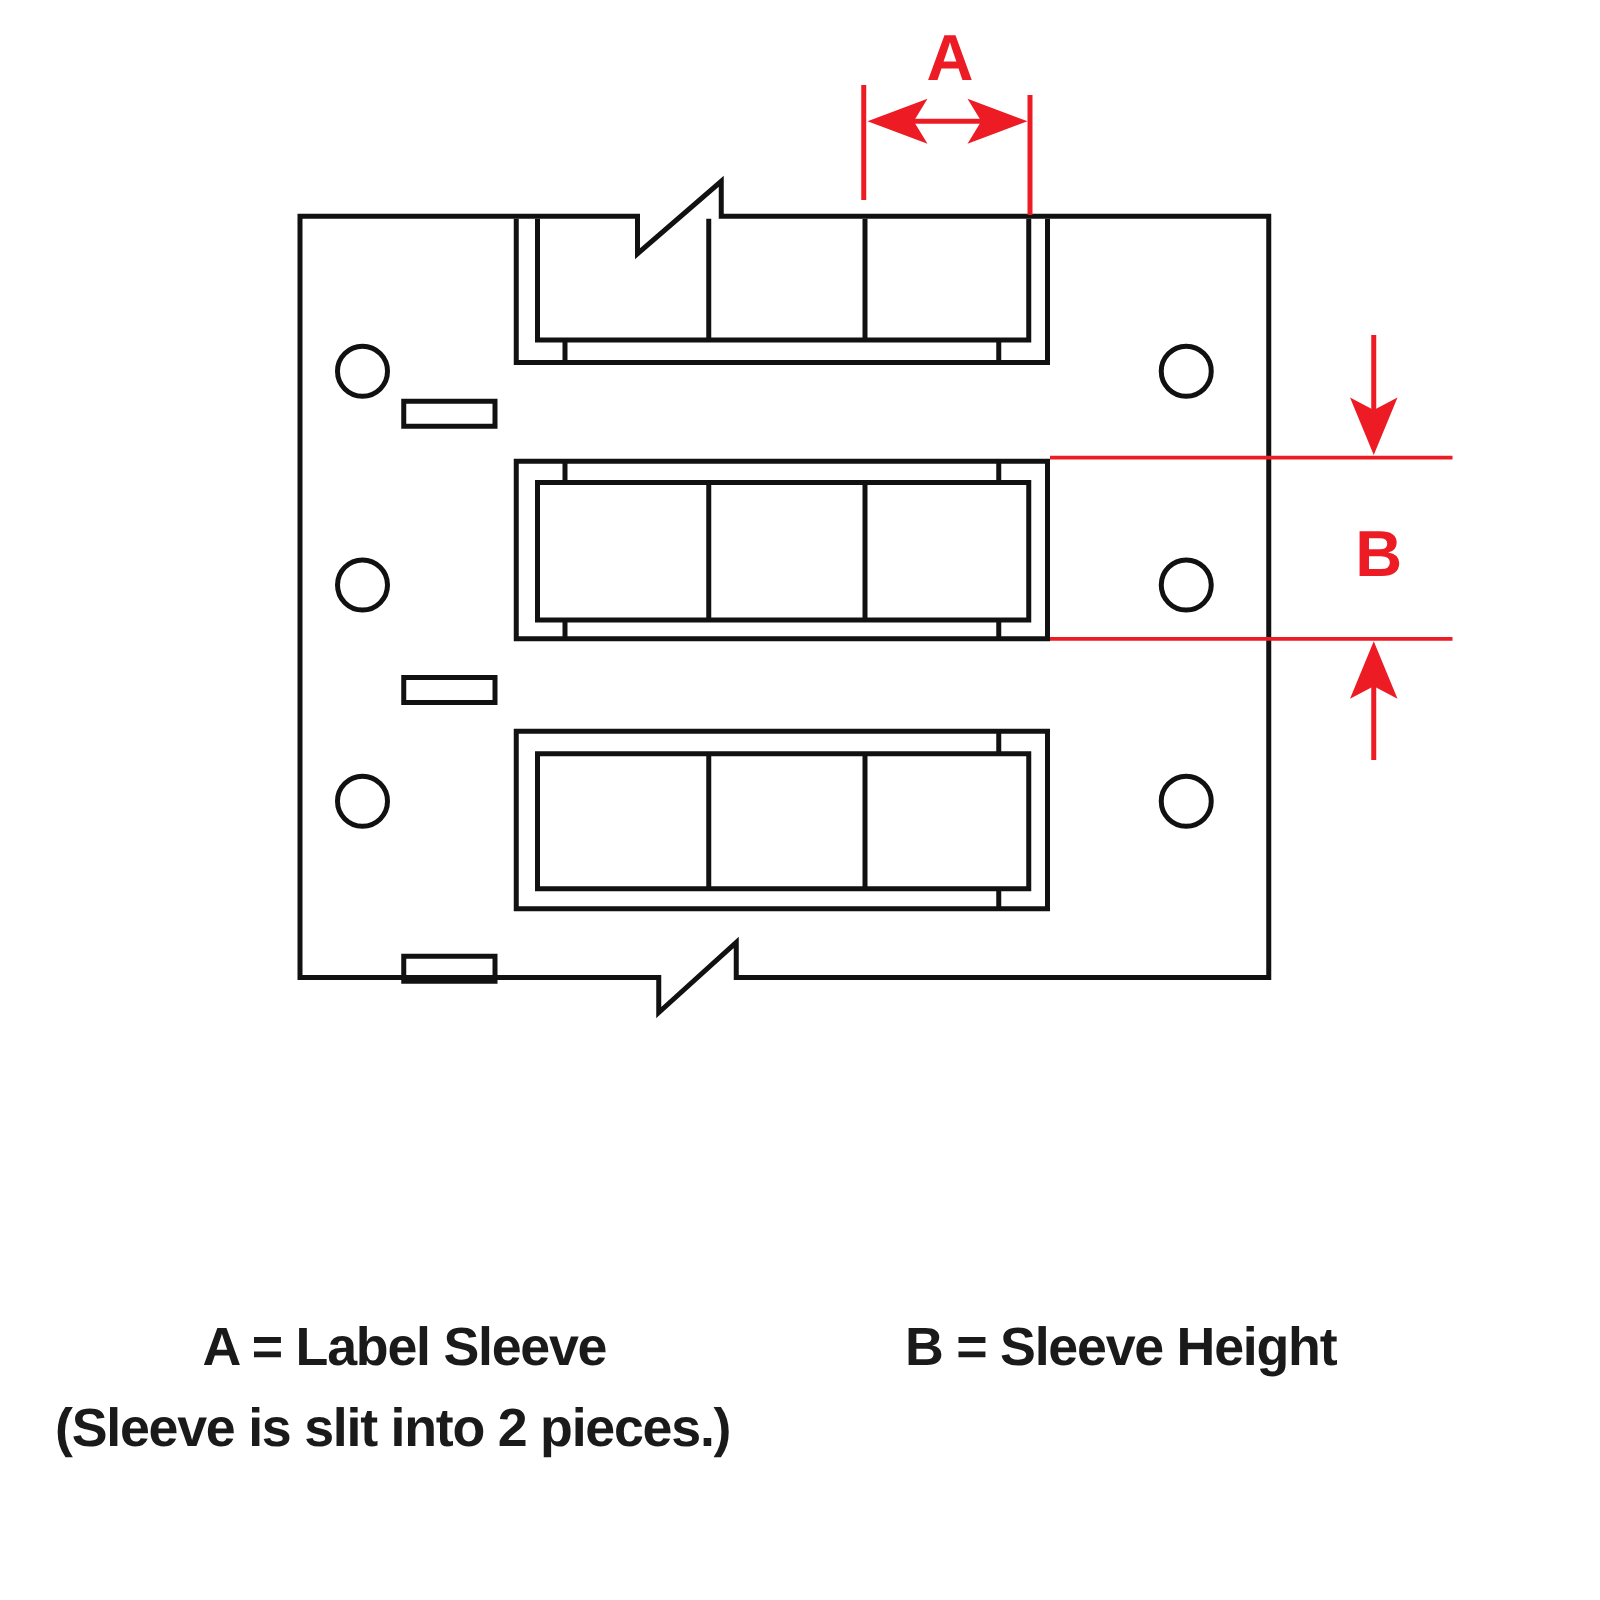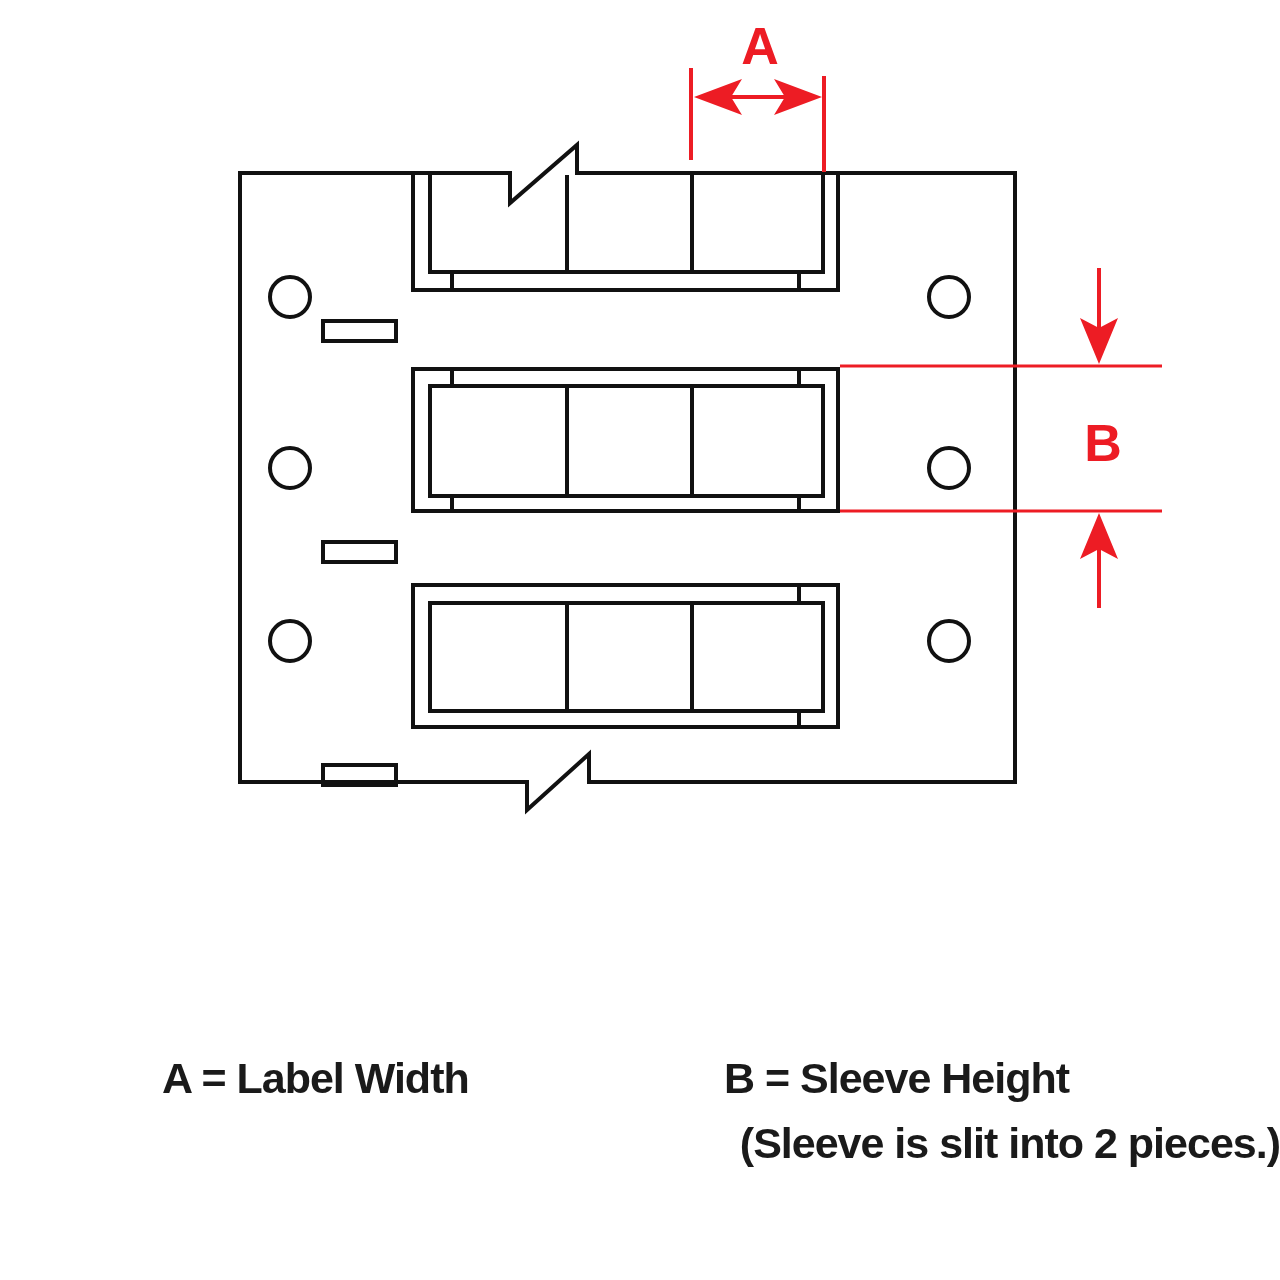--- a/index.html
+++ b/index.html
@@ -26,21 +26,21 @@
       font-family: "Liberation Sans", sans-serif;
       font-weight: bold;
       color: #1a1a1a;
       font-size: 43px;
       letter-spacing: -1px;
       white-space: nowrap;
       line-height: 1;
     }
     #cap-a { left: 162px; top: 1057px; }
     #cap-b { left: 724px; top: 1057px; }
-    #cap-note { left: 0; width: 1280px; text-align: right; top: 1122px; padding-left: 56px; box-sizing: border-box; }
+    #cap-note { left: 0; width: 1280px; text-align: left; top: 1122px; padding-left: 44px; box-sizing: border-box; }
     .dim-text {
       font-family: "Liberation Sans", sans-serif;
       font-weight: bold;
       font-size: 52px;
     }
   </style>
 </head>
 <body>
 
 <svg id="diagram" viewBox="0 0 1280 1280" xmlns="http://www.w3.org/2000/svg">
@@ -104,15 +104,15 @@
     <line x1="840" y1="366" x2="1162" y2="366" stroke-width="3"></line>
     <line x1="840" y1="511" x2="1162" y2="511" stroke-width="3"></line>
     <line x1="1099" y1="268" x2="1099" y2="330" stroke-width="4"></line>
     <polygon stroke="none" points="1099,364 1080,318 1099,328 1118,318"></polygon>
     <line x1="1099" y1="548" x2="1099" y2="608" stroke-width="4"></line>
     <polygon stroke="none" points="1099,513 1080,559 1099,549 1118,559"></polygon>
     <text class="dim-text" x="1103" y="461" text-anchor="middle" stroke="none">B</text>
   </g>
 </svg>
 
-<div id="cap-a" class="caption">A = Label Width</div>
+<div id="cap-a" class="caption">A = Label Sleeve</div>
 <div id="cap-b" class="caption">B = Sleeve Height</div>
 <div id="cap-note" class="caption">(Sleeve is slit into 2 pieces.)</div>
 
 </body></html>

